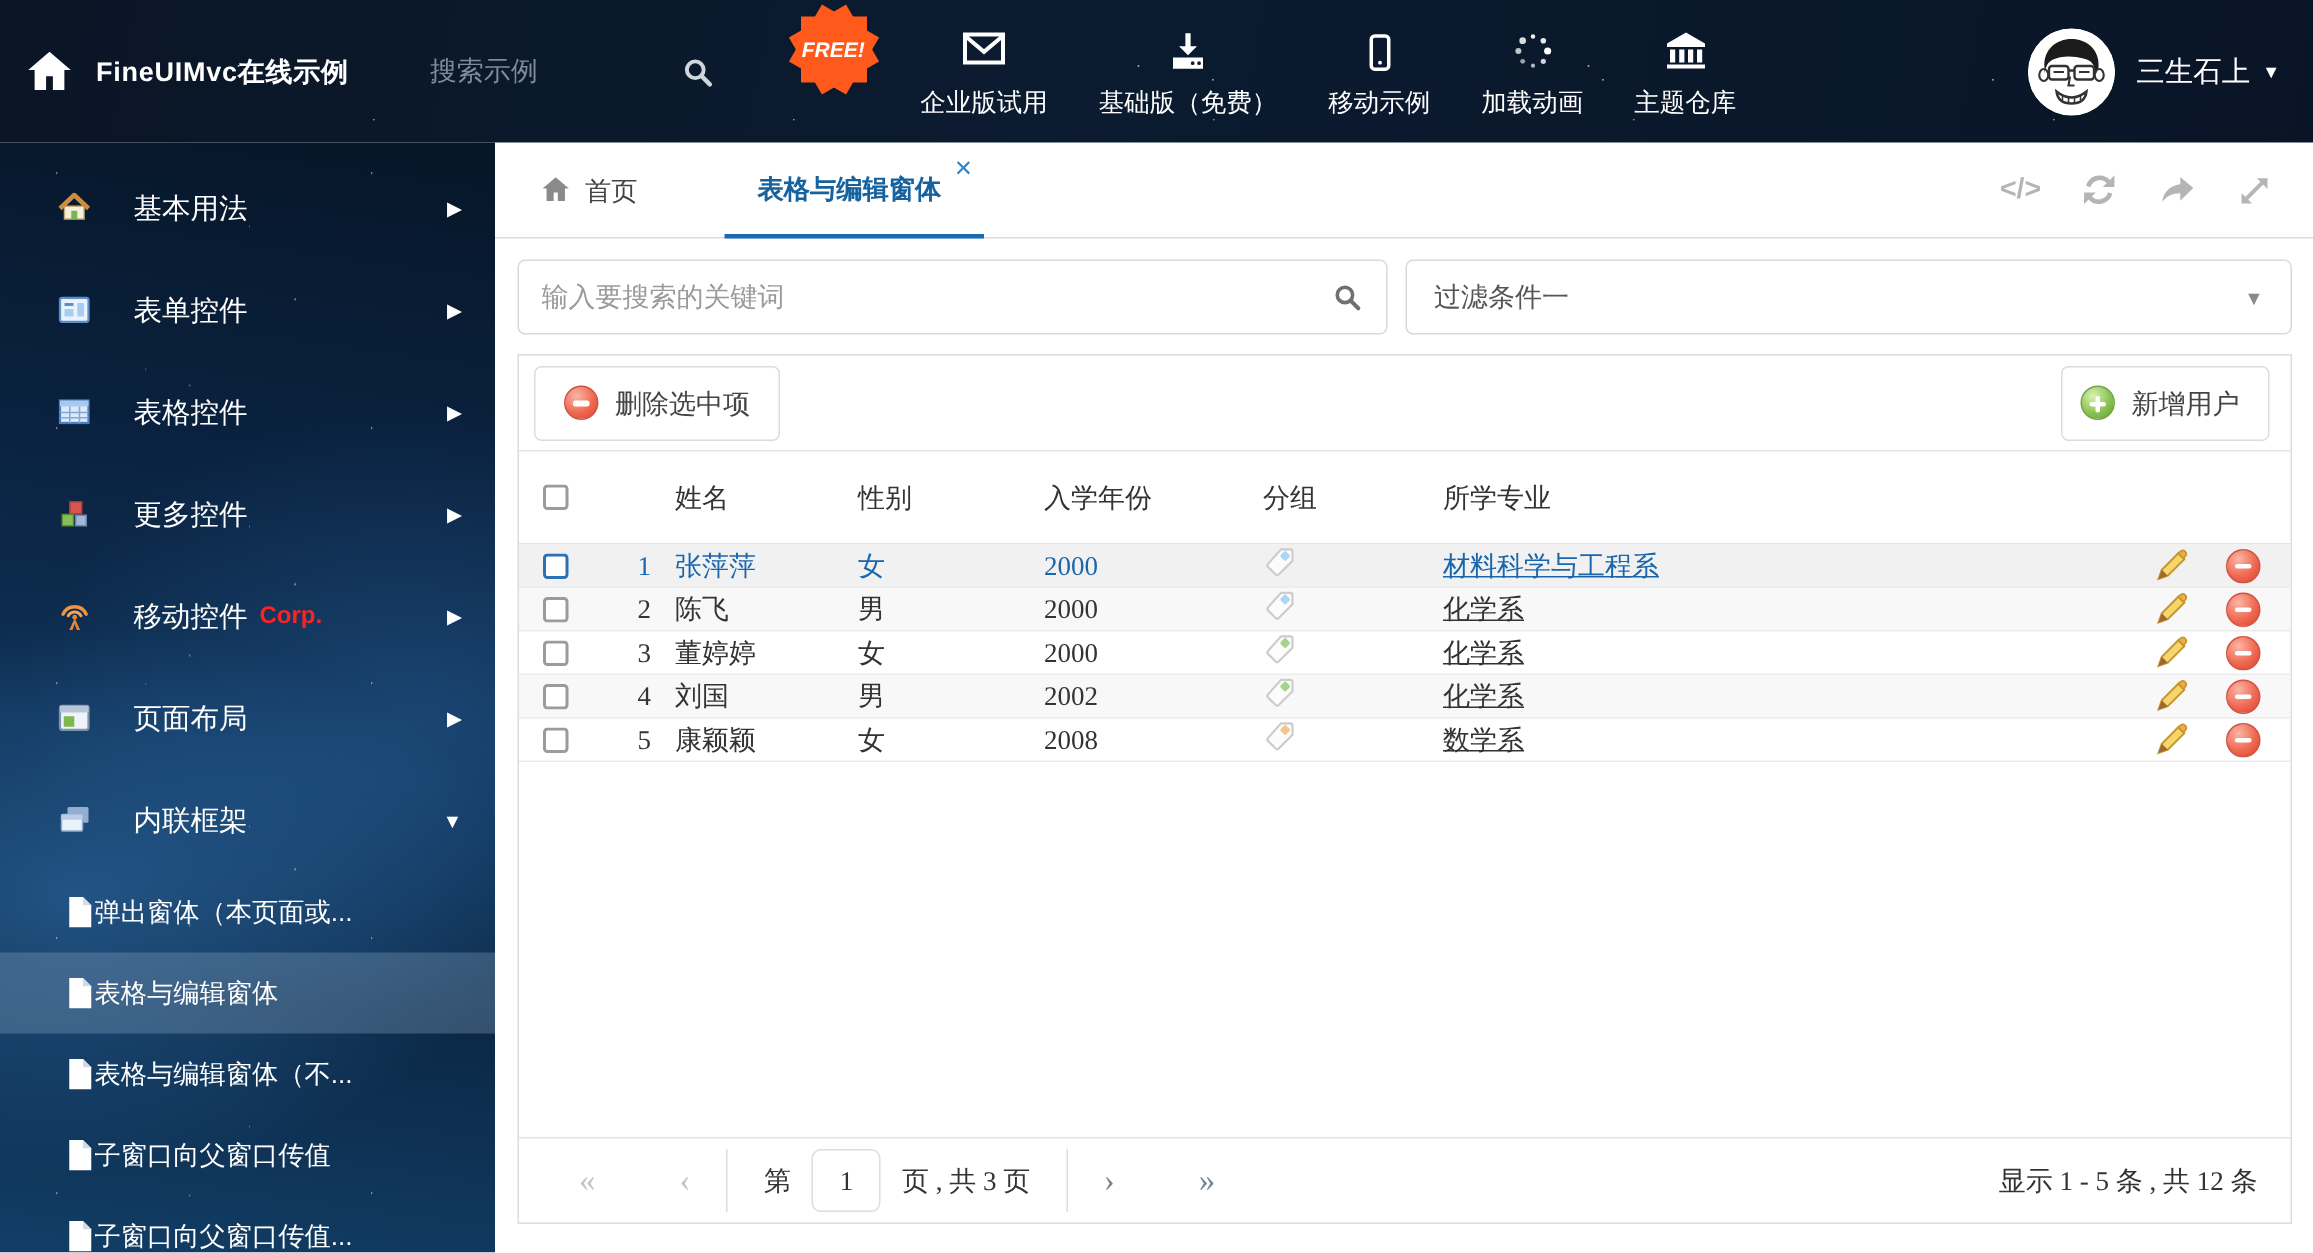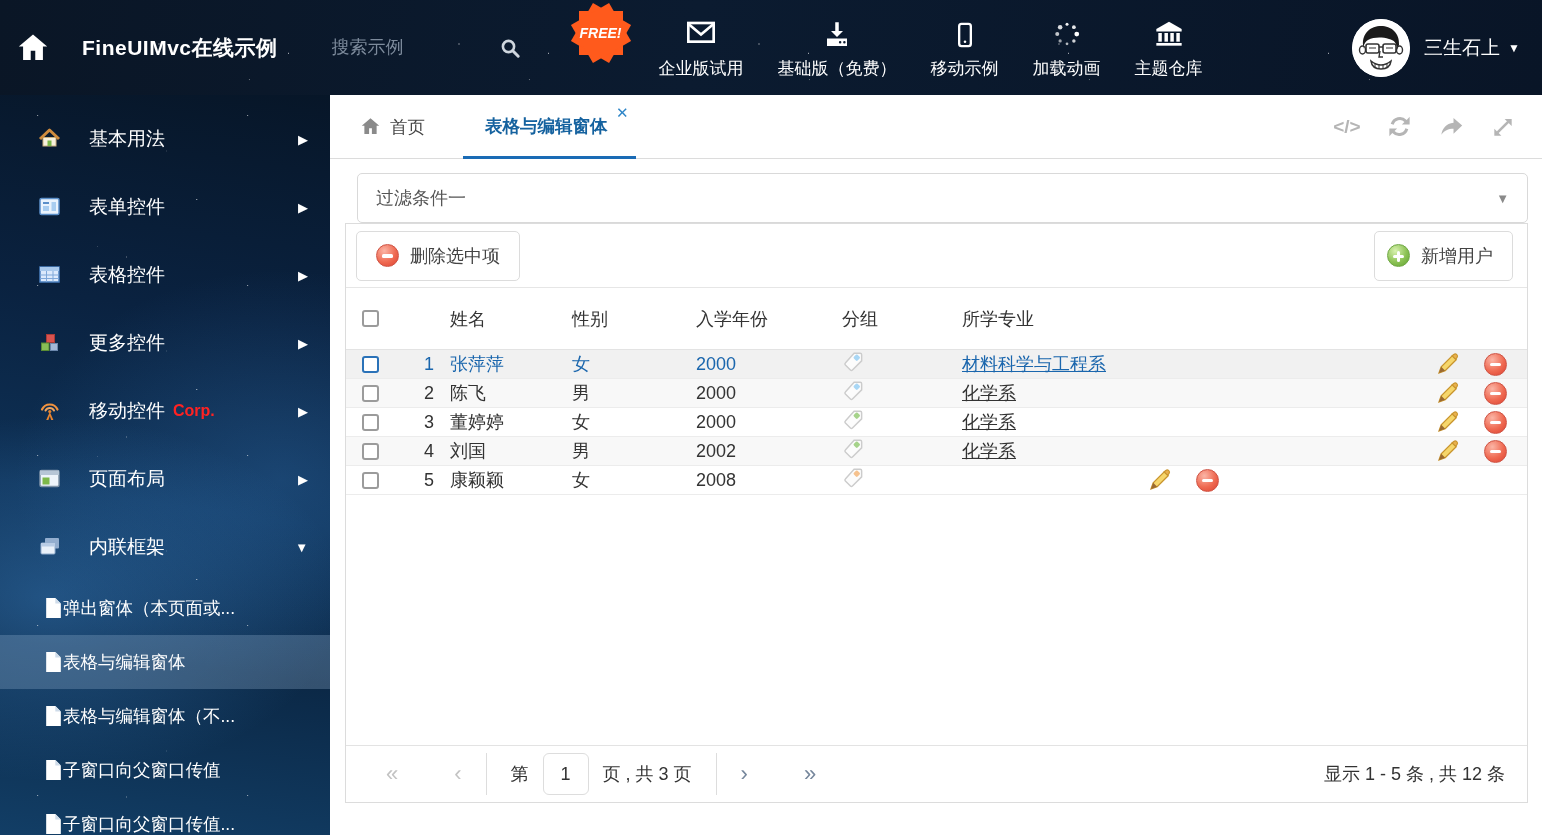--- a/index.html
+++ b/index.html
@@ -13,21 +13,21 @@
       radial-gradient(1.4px 1.4px at 11% 28%, rgba(255,255,255,.95), transparent 60%),
       radial-gradient(1px 1px at 31% 68%, rgba(255,255,255,.7), transparent 60%),
       radial-gradient(1.6px 1.6px at 53% 22%, rgba(255,255,255,.85), transparent 60%),
       radial-gradient(1px 1px at 72% 74%, rgba(255,255,255,.6), transparent 60%),
       radial-gradient(1.3px 1.3px at 89% 38%, rgba(255,255,255,.8), transparent 60%),
       radial-gradient(1px 1px at 44% 84%, rgba(255,255,255,.55), transparent 60%),
       linear-gradient(100deg, #0a1626 0%, #0b1b30 45%, #091527 100%);
     background-size:260px 190px,230px 170px,300px 200px,240px 160px,280px 210px,260px 180px,100% 100%;
   }
   .home-glyph { width:34px; height:34px; margin-left:16px; flex:none; }
-  .app-title { font-size:21px; font-weight:bold; margin-left:32px; letter-spacing:.5px; white-space:nowrap; }
+  .app-title { font-size:18px; font-weight:bold; margin-left:14px; letter-spacing:.5px; white-space:nowrap; }
   .hdr-search { display:flex; align-items:center; margin-left:54px; }
   .hdr-search input { width:152px; background:transparent; border:none; outline:none; color:#dfe6ee; font-size:18px; font-family:Liberation Serif, serif; }
   .hdr-search input::placeholder { color:#7d8b9c; }
   .hdr-search .mag { width:24px; height:24px; margin-left:14px; }
 
   .badge { position:relative; width:62px; height:62px; margin-left:48px; flex:none; align-self:flex-start; margin-top:2px; }
   .badge i { position:absolute; left:9px; top:9px; width:44px; height:44px; background:#ff5a1c; }
   .badge i:nth-child(1){ transform:rotate(0deg);} .badge i:nth-child(2){ transform:rotate(30deg);} .badge i:nth-child(3){ transform:rotate(60deg);}
   .badge b { position:absolute; inset:0; display:flex; align-items:center; justify-content:center; font-size:14px; color:#fff; font-style:italic; }
 
@@ -64,42 +64,42 @@
   .side-item .ssuffix { color:#ff2222; font-size:16px; font-weight:bold; margin-left:8px; }
   .side-item .arrow { margin-left:auto; font-size:13px; color:#fff; }
   .side-sub { }
   .side-subitem { height:54px; display:flex; align-items:center; padding:0 20px 0 44px; cursor:pointer; font-size:17.5px; }
   .side-subitem.active { background:rgba(150,180,210,.30); }
   .side-subitem .ficon { width:19px; height:22px; flex:none; }
   .side-subitem .sublabel { white-space:nowrap; }
 
   
   .main { flex:1; display:flex; flex-direction:column; background:#fff; min-width:0; }
-  .tabbar { height:64px; flex:0 0 64px; display:flex; align-items:stretch; border-bottom:1px solid #dcdcdc; background:#fff; }
+  .tabbar { height:64px; flex:0 0 64px; display:flex; align-items:stretch; border-bottom:1px solid #dcdcdc; background:#fff;gap:20px; }
   .tab { display:flex; align-items:center; cursor:pointer; }
   .tab-home { margin-left:30px; color:#555; }
   .tab-home .th-icon { width:21px; height:21px; margin-right:9px; }
   .tab-home .tlabel { font-size:17.5px; color:#444; }
   .tab-active { margin-left:38px; position:relative; padding:0 28px 0 22px; border-bottom:3px solid #1a6bb5; margin-bottom:-1px; }
   .tab-active .tlabel { font-size:17.5px; font-weight:bold; color:#15629f; }
   .tab-close { position:absolute; top:10px; right:7px; font-size:15px; font-weight:bold; color:#2f86c8; line-height:1; cursor:pointer; }
   .tab-actions { margin-left:auto; display:flex; align-items:center; margin-right:24px; }
   .tab-actions .ticon { width:30px; height:30px; margin-left:22px; cursor:pointer; display:flex; align-items:center; justify-content:center; color:#b5b5b5; font-weight:bold; font-size:19px; }
 
   .content { flex:1; padding:14px 14px 0 15px; display:flex; flex-direction:column; min-height:0; }
   .filter-row { display:flex; flex:0 0 50px; }
   .search-box { flex:0 0 580px; border:1px solid #d9d9d9; border-radius:5px; display:flex; align-items:center; padding:0 15px; }
   .search-box input { flex:1; border:none; outline:none; font-size:18px; color:#333; font-family:inherit; }
   .search-box input::placeholder { color:#9a9a9a; }
   .search-box .mag { width:22px; height:22px; }
   .filter-dd { flex:1; margin-left:12px; border:1px solid #d9d9d9; border-radius:5px; display:flex; align-items:center; padding:0 18px; cursor:pointer;gap:32px; }
   .filter-dd .fval { font-size:18px; color:#555; }
   .filter-dd .caret { margin-left:auto; color:#8a8a8a; font-size:13px; }
 
-  .grid-panel { height:580px; border:1px solid #dcdcdc; background:#fff; display:flex; flex-direction:column; }
+  .grid-panel { margin-top:13px; height:580px; border:1px solid #dcdcdc; background:#fff; display:flex; flex-direction:column;font-family:Liberation Serif, serif; }
   .toolbar { flex:0 0 64px; display:flex; align-items:center; padding:0 10px; border-bottom:1px solid #e6e6e6; }
   .btn { height:50px; background:#fff; border:1px solid #dcdcdc; border-radius:5px; display:flex; align-items:center; padding:0 19px; font-size:18px; color:#444; cursor:pointer; }
   .btn .bicon { margin-right:11px; }
   .btn-add { margin-left:auto; margin-right:4px;padding-left:12px; }
 
   .trow, .thead { display:grid; grid-template-columns:48px 46px 122px 124px 146px 120px 1fr 112px; align-items:center; }
   .thead { flex:0 0 62px; border-bottom:1px solid #e3e3e3; font-size:18px; color:#333; }
   .trow { flex:0 0 55px; border-bottom:1px solid #ececec; font-size:18px; color:#333; }
   .trow.stripe { background:#f8f8f8; }
   .trow.selected { background:#f1f1f1; color:#1a66ad; }
@@ -385,20 +385,27 @@
                 <line x1="7" y1="17" x2="17" y2="7" stroke="#b5b5b5" stroke-width="2.4"></line>
                 <polygon fill="#b5b5b5" points="13.5,4.5 20,4.5 20,11"></polygon>
                 <polygon fill="#b5b5b5" points="4,13.5 4,20 10.5,20"></polygon>
               </svg>
             </span>
         </div>
       </div>
 
       <div class="content">
         <div class="filter-row">
+          <div class="search-box">
+            <input placeholder="输入要搜索的关键词" style="">
+            <span class="mag"><svg viewBox="0 0 24 24" width="100%" height="100%">
+                  <circle cx="10.5" cy="10.5" r="5.6" stroke="#707070" stroke-width="2.6" fill="none"></circle>
+                  <line x1="15" y1="15" x2="20.2" y2="20.2" stroke="#707070" stroke-width="3" stroke-linecap="round"></line>
+                </svg></span>
+          </div>
           <div class="filter-dd">
             <span class="fval">过滤条件一</span>
             <span class="caret">▼</span>
           </div>
         </div>
 
         <div class="grid-panel">
           <div class="toolbar">
             <div class="btn">
               <span class="bicon icon-minus"></span>
@@ -527,20 +534,21 @@
     <div class="cell c-num">5</div>
     <div class="cell">康颖颖</div>
     <div class="cell">女</div>
     <div class="cell">2008</div>
     <div class="cell c-tag">
                   <span><svg viewBox="0 0 24 24" width="23" height="23">
                       <path d="M12.6 3.4h6.4a1.5 1.5 0 0 1 1.5 1.5v6.4l-9.6 9.6a1.5 1.5 0 0 1-2.1 0l-5.3-5.3a1.5 1.5 0 0 1 0-2.1l9.1-10.1z" fill="#fcfcfc" stroke="#cccccc" stroke-width="1.5"></path>
                       <rect x="12.7" y="5.3" width="5.4" height="5.4" rx="1.2" fill="#f6c28e" transform="rotate(45 15.4 8)"></rect>
                     </svg></span>
                 </div>
+    <div class="cell c-major"><a>数学系</a></div>
     <div class="cell c-actions">
       <span class="pencil"><svg viewBox="0 0 24 24" width="24" height="24">
                       <path d="M3 21l2.2-6.2L16.2 3.8l4 4L9.2 18.8 3 21z" fill="#f6d66b" stroke="#c9952e" stroke-width="1.3"></path>
                       <path d="M16.2 3.8l1.6-1.3c.9-.7 2.2-.6 3 .2.8.8.9 2.1.2 3l-1.3 1.6-3.5-3.5z" fill="#e8b04c" stroke="#c9952e" stroke-width="1.1"></path>
                       <path d="M5.2 14.8L3 21l6.2-2.2-4-4z" fill="#9c6a30"></path>
                     </svg></span>
       <span class="icon-minus"></span>
     </div>
   </div>
             </div>

